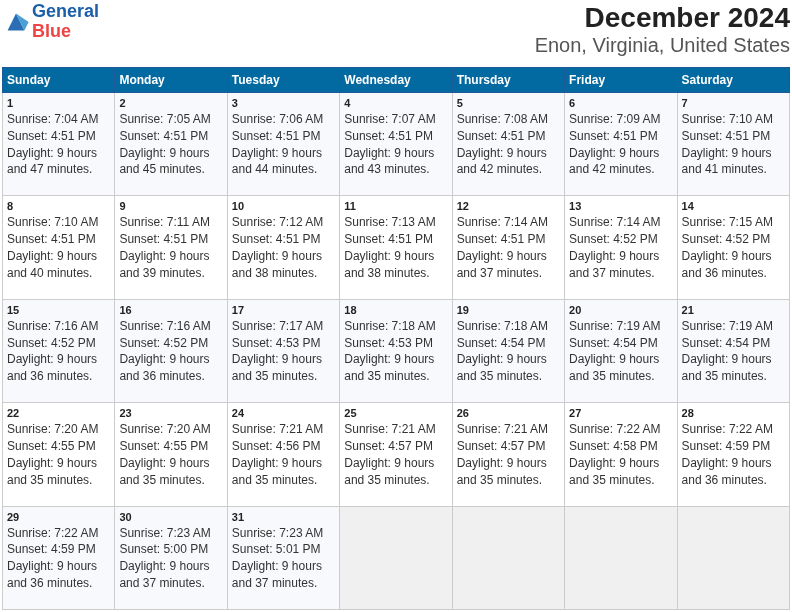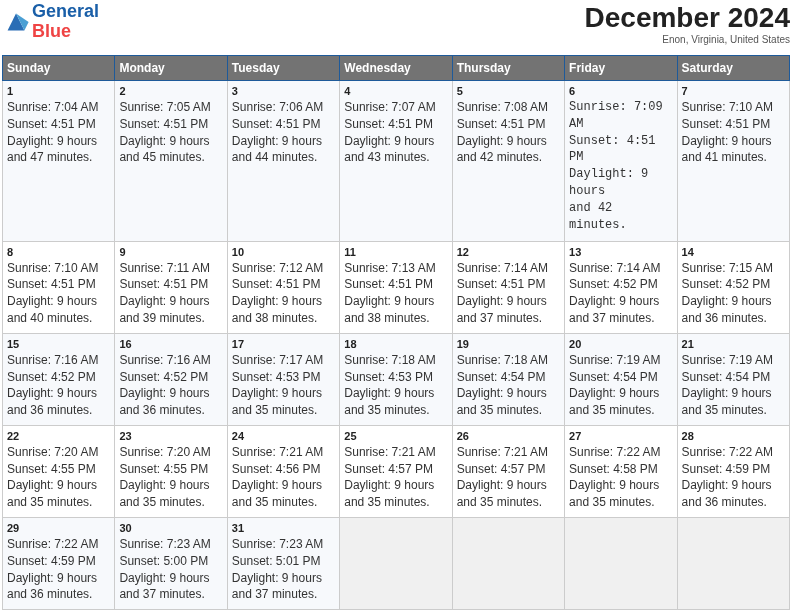--- a/index.html
+++ b/index.html
@@ -43,32 +43,32 @@
     }
     .title-block {
       text-align: right;
     }
     .month-title {
       font-size: 28px;
       font-weight: bold;
       color: #222;
     }
     .location {
-      font-size: 10px;
+      font-size: 20px;
       color: #555;
     }
     .calendar {
       flex: 1;
       border: 1px solid #ccc;
       border-collapse: collapse;
       width: 100%;
       table-layout: fixed;
     }
     .calendar th {
-      background-color: #737373;
+      background-color: #0369a1;
       color: #fff;
       font-size: 12px;
       font-weight: bold;
       padding: 5px 4px;
       text-align: left;
       border: 1px solid #1e5a9a;
     }
     .calendar td {
       vertical-align: top;
       border: 1px solid #ccc;
@@ -164,21 +164,21 @@
           </td>
           <td>
             <span class="day-num">5</span>
             <div class="day-info" style="white-space: pre-line;">Sunrise: 7:08 AM
 Sunset: 4:51 PM
 Daylight: 9 hours
 and 42 minutes.</div>
           </td>
           <td>
             <span class="day-num">6</span>
-            <div class="day-info" style="white-space: pre-line; font-family: Liberation Mono, monospace;">Sunrise: 7:09 AM
+            <div class="day-info" style="white-space: pre-line;">Sunrise: 7:09 AM
 Sunset: 4:51 PM
 Daylight: 9 hours
 and 42 minutes.</div>
           </td>
           <td>
             <span class="day-num">7</span>
             <div class="day-info" style="white-space: pre-line;">Sunrise: 7:10 AM
 Sunset: 4:51 PM
 Daylight: 9 hours
 and 41 minutes.</div>

